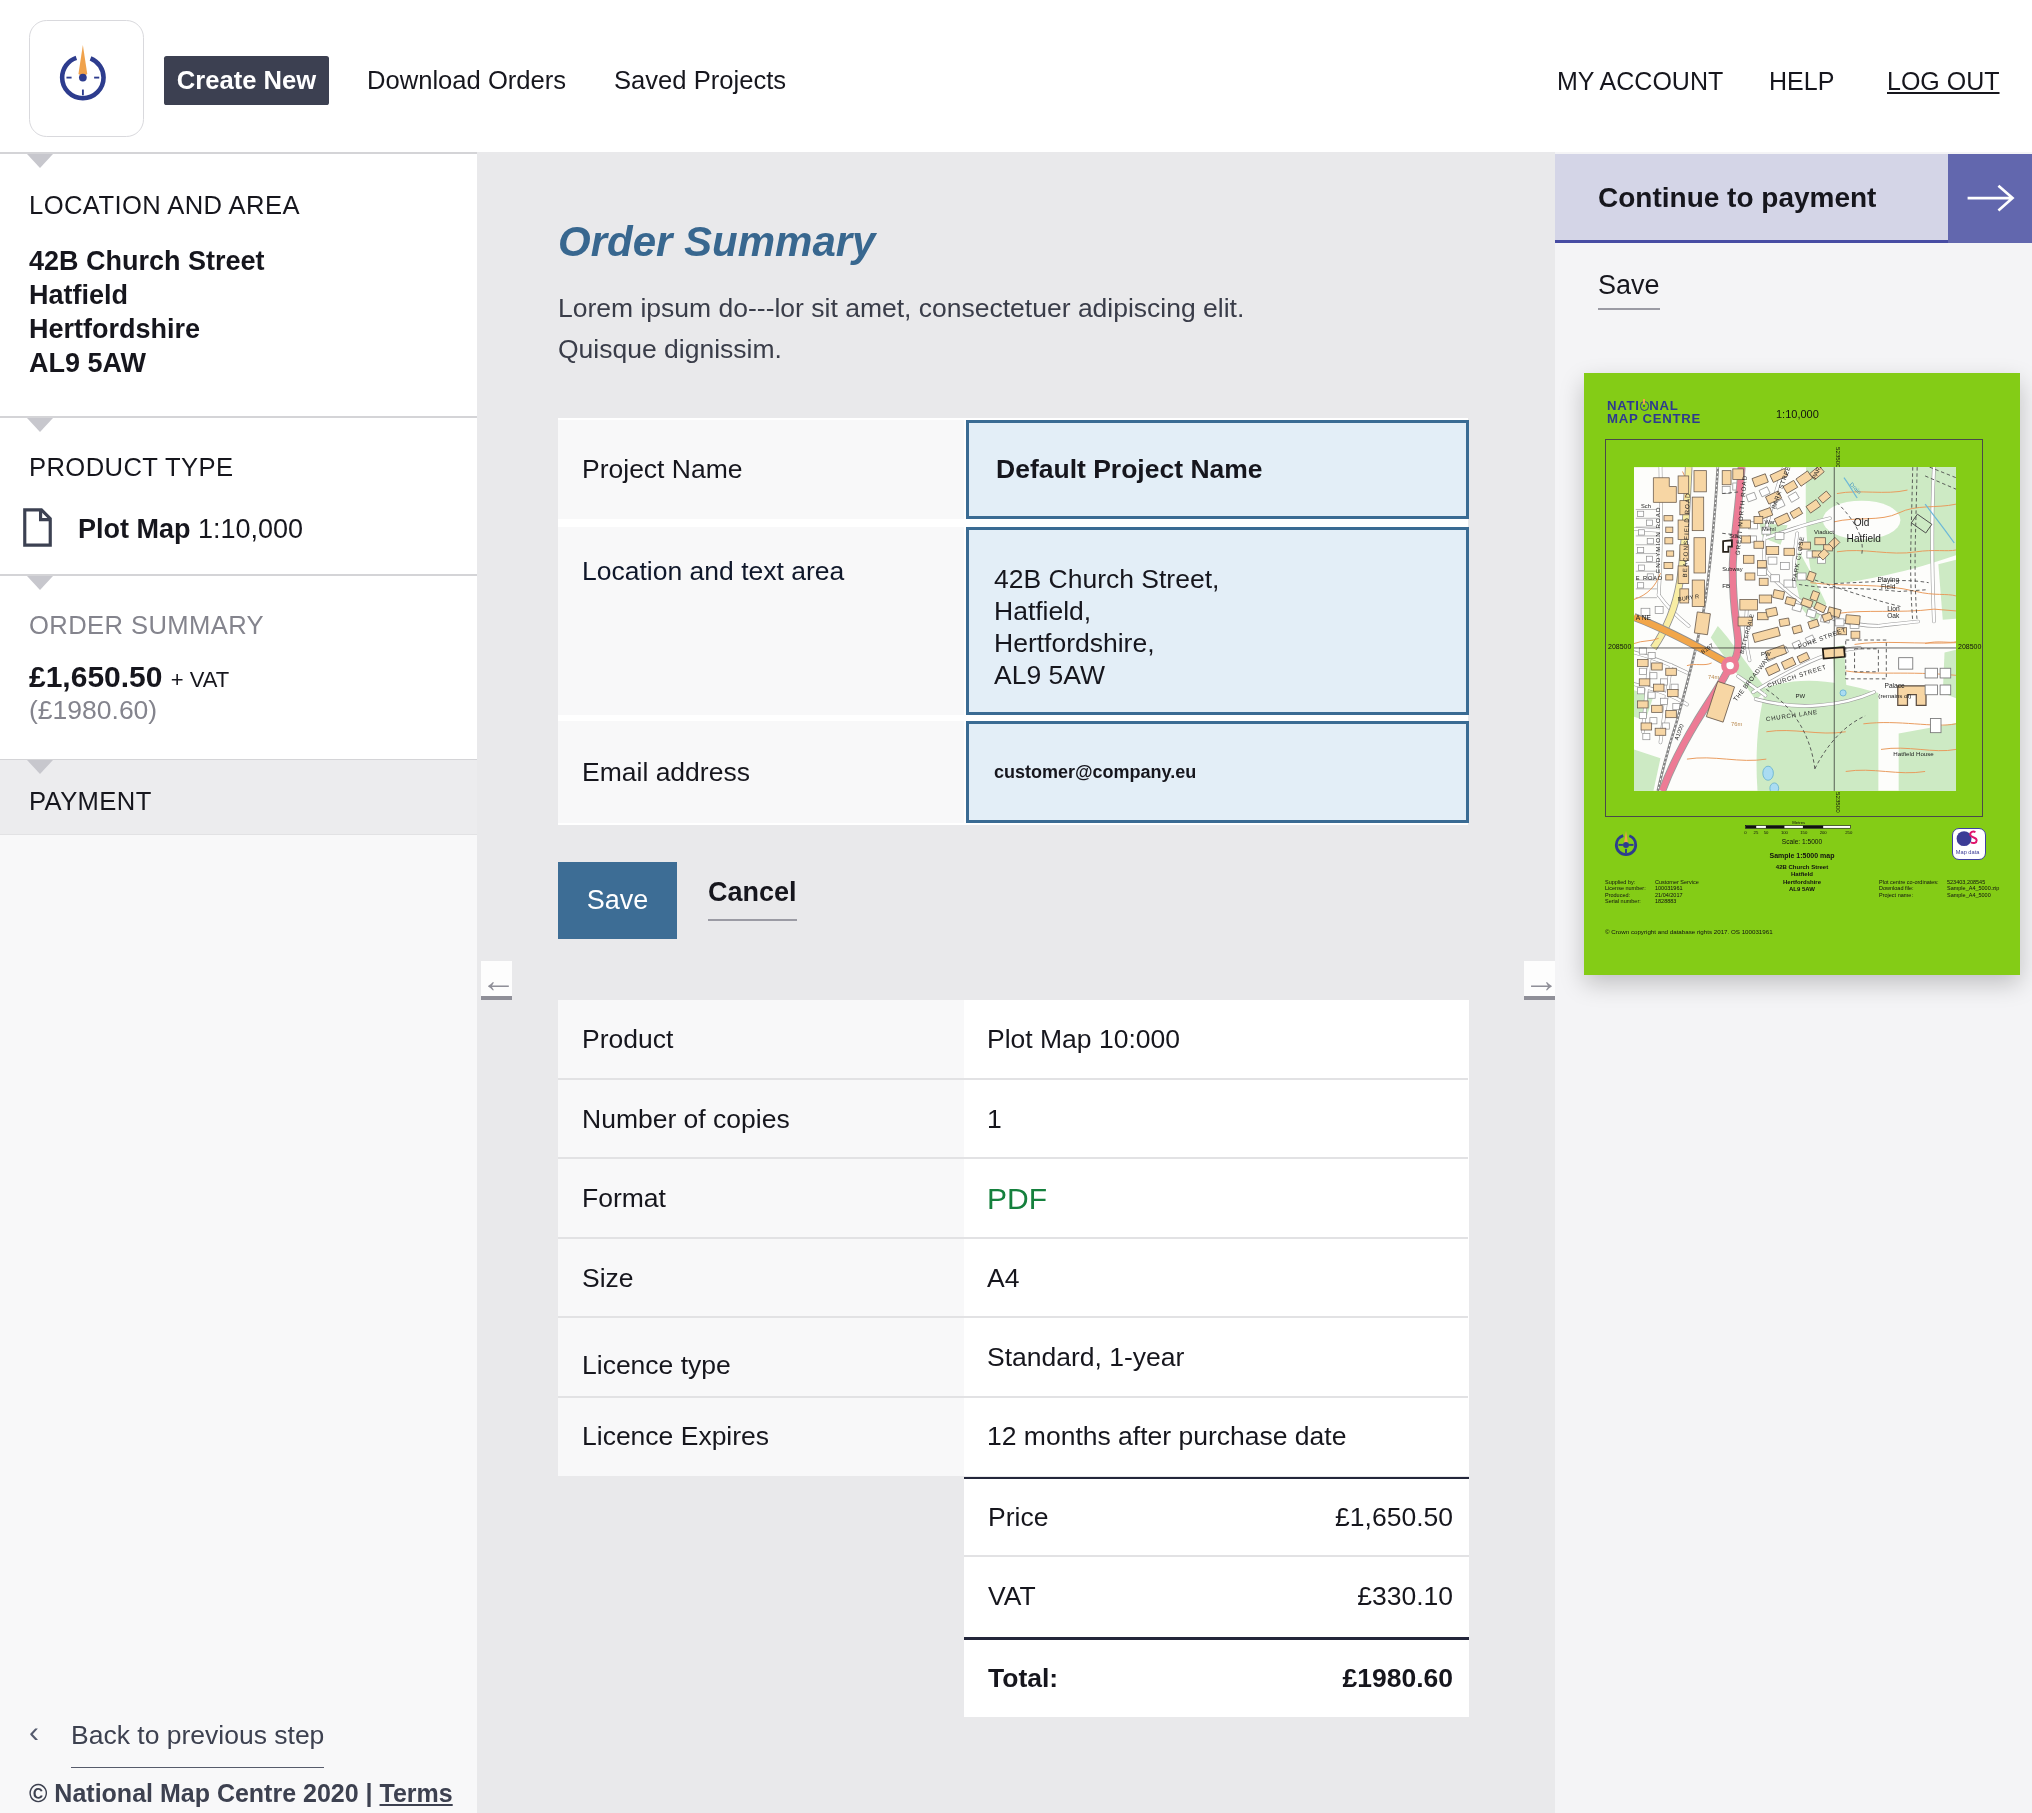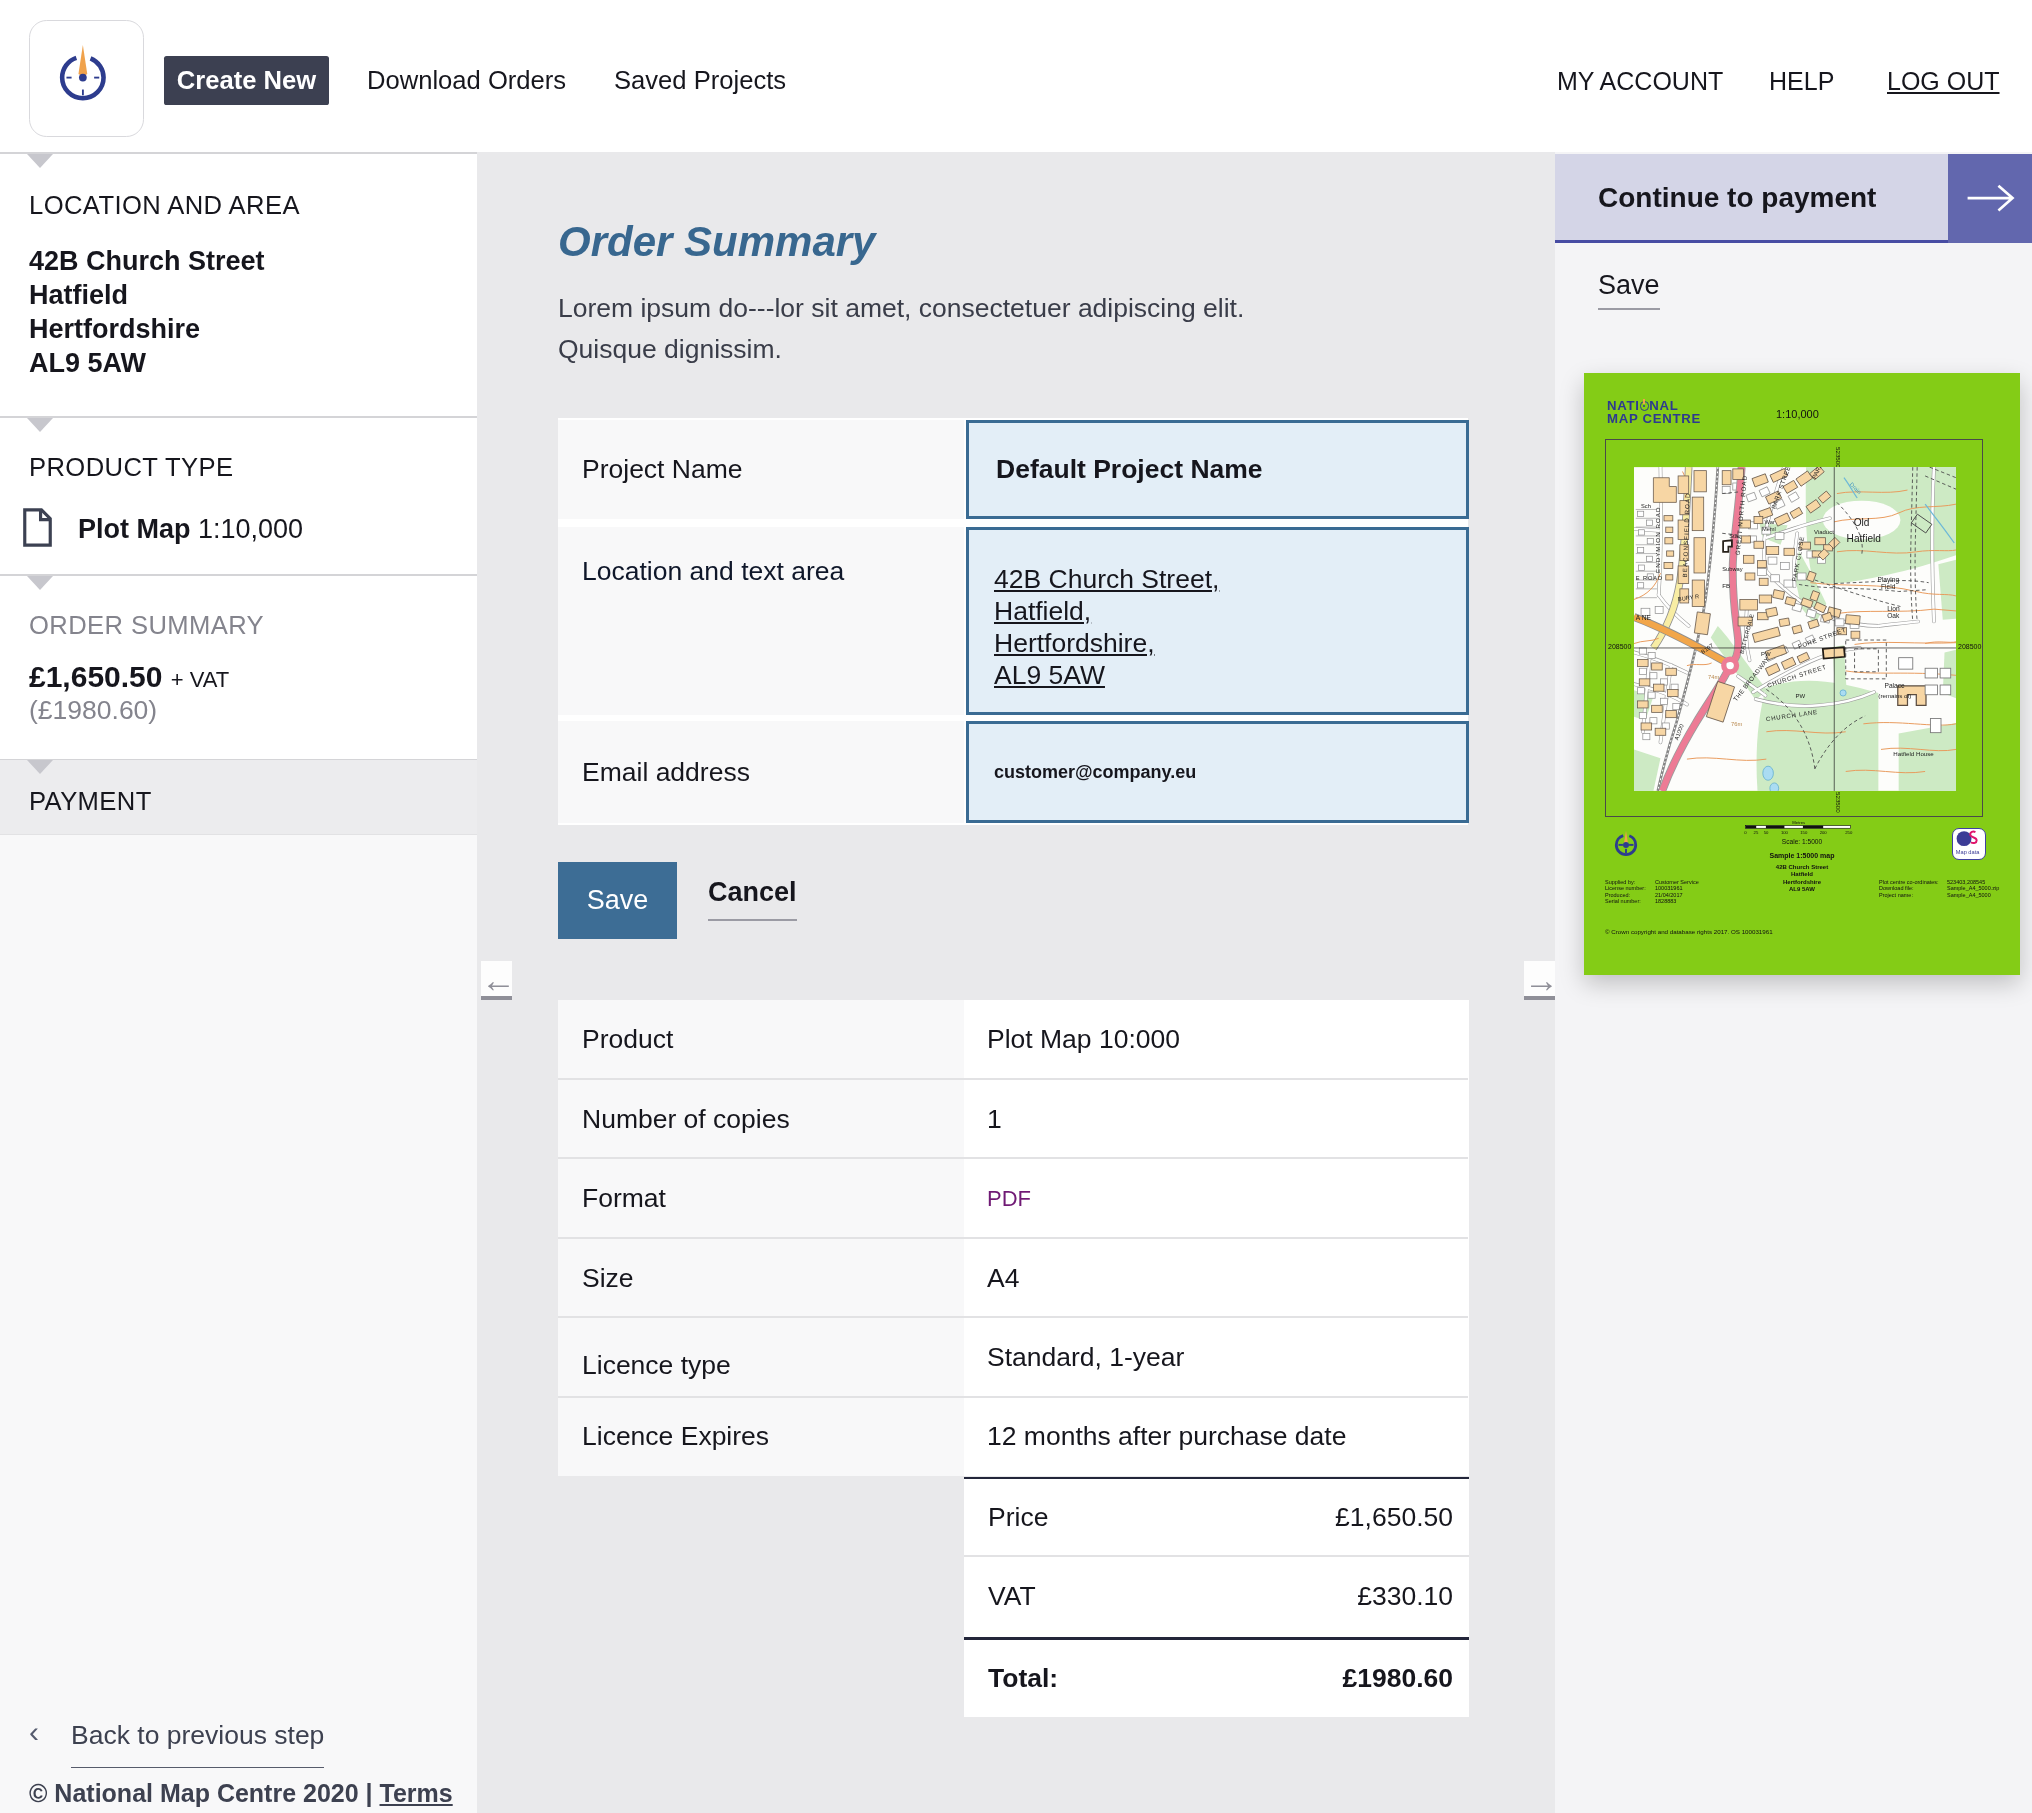--- a/index.html
+++ b/index.html
@@ -77,21 +77,21 @@
 
 <div class="abs" style="left:558px; top:418px; width:910px; height:407px; background:#ffffff;"></div>
 <div class="abs" style="left:558px; top:420px; width:406px; height:99px; background:#f8f8f9;"></div>
 <div class="abs" style="left:582px; top:420px; height:99px; line-height:99px; font-size:26.5px; color:#16161d;">Project Name</div>
 <div class="abs" style="left:966px; top:420px; width:503px; height:99px; background:#e3eef7; border:3.5px solid #3a6b93;"></div>
 <div class="abs" style="left:996px; top:420px; height:99px; line-height:99px; font-size:26.5px; font-weight:bold; color:#16161d;">Default Project Name</div>
 
 <div class="abs" style="left:558px; top:527px; width:406px; height:188px; background:#f8f8f9;"></div>
 <div class="abs" style="left:582px; top:556px; font-size:26.5px; color:#0f172a;">Location and text area</div>
 <div class="abs" style="left:966px; top:527px; width:503px; height:188px; background:#e3eef7; border:3.5px solid #3a6b93;"></div>
-<div class="abs" style="left:994px; top:563px; font-size:26.5px; color:#16161d; line-height:32px;text-decoration:underline;">42B Church Street,<br>Hatfield,<br>Hertfordshire,<br>AL9 5AW</div>
+<div class="abs" style="left:994px; top:563px; font-size:26.5px; color:#16161d; line-height:32px;">42B Church Street,<br>Hatfield,<br>Hertfordshire,<br>AL9 5AW</div>
 
 <div class="abs" style="left:558px; top:721px; width:406px; height:102px; background:#f8f8f9;"></div>
 <div class="abs" style="left:582px; top:721px; height:102px; line-height:102px; font-size:26.5px; color:#16161d;">Email address</div>
 <div class="abs" style="left:966px; top:721px; width:503px; height:102px; background:#e3eef7; border:3.5px solid #3a6b93;"></div>
 <div class="abs" style="left:994px; top:721px; height:102px; line-height:102px; font-size:18px; font-weight:bold; color:#16161d;text-align:center;">customer@company.eu</div>
 
 <div class="abs" style="left:558px; top:862px; width:119px; height:77px; background:#3d6d95; color:#fff; font-size:27px; line-height:77px; text-align:center;">Save</div>
 <div class="abs" style="left:708px; top:877px; font-size:27px; font-weight:bold; color:#16161d; border-bottom:2.6px solid #9b9ba4; padding-bottom:10.6px;">Cancel</div>
 
 <div class="abs" style="left:481px; top:961px; width:31px; height:39px; background:#fdfdfd; border-bottom:4.4px solid #8f8f98; color:#8f8f98; font-size:35px; line-height:37px; text-align:center;">←</div>
@@ -102,21 +102,21 @@
 <div class="abs" style="left:558px; top:1078px; width:910px; height:1.8px; background:#e2e2e4;"></div>
 <div class="abs" style="left:558px; top:1157px; width:910px; height:1.8px; background:#e2e2e4;"></div>
 <div class="abs" style="left:558px; top:1237px; width:910px; height:1.8px; background:#e2e2e4;"></div>
 <div class="abs" style="left:558px; top:1316px; width:910px; height:1.8px; background:#e2e2e4;"></div>
 <div class="abs" style="left:558px; top:1396px; width:910px; height:1.8px; background:#e2e2e4;"></div>
 <div class="abs" style="left:582px; top:1000px; height:79px; line-height:79px; font-size:26.5px; color:#16161d;">Product</div>
 <div class="abs" style="left:987px; top:1000px; height:79px; line-height:79px; font-size:26.5px; color:#16161d;">Plot Map 10:000</div>
 <div class="abs" style="left:582px; top:1080px; height:79px; line-height:79px; font-size:26.5px; color:#16161d;">Number of copies</div>
 <div class="abs" style="left:987px; top:1080px; height:79px; line-height:79px; font-size:26.5px; color:#16161d;">1</div>
 <div class="abs" style="left:582px; top:1159px; height:79px; line-height:79px; font-size:26.5px; color:#16161d;">Format</div>
-<div class="abs" style="left:987px; top:1159px; height:59px; line-height:79px; font-size:22px; color:#701a75;">PDF</div>
+<div class="abs" style="left:987px; top:1159px; height:59px; line-height:79px; font-size:30px; color:#15803d;">PDF</div>
 <div class="abs" style="left:582px; top:1239px; height:79px; line-height:79px; font-size:26.5px; color:#16161d;">Size</div>
 <div class="abs" style="left:987px; top:1239px; height:79px; line-height:79px; font-size:26.5px; color:#16161d;">A4</div>
 <div class="abs" style="left:582px; top:1318px; height:79px; line-height:79px; font-size:26.5px; color:#16161d;margin-top:8px;">Licence type</div>
 <div class="abs" style="left:987px; top:1318px; height:79px; line-height:79px; font-size:26.5px; color:#16161d;">Standard, 1-year</div>
 <div class="abs" style="left:582px; top:1397px; height:79px; line-height:79px; font-size:26.5px; color:#16161d;">Licence Expires</div>
 <div class="abs" style="left:987px; top:1397px; height:79px; line-height:79px; font-size:26.5px; color:#16161d;">12 months after purchase date</div>
 
 <div class="abs" style="left:964px; top:1477px; width:505px; height:240px; background:#ffffff; border-top:2.6px solid #23263a;"></div>
 <div class="abs" style="left:964px; top:1555px; width:505px; height:1.8px; background:#e2e2e4;"></div>
 <div class="abs" style="left:964px; top:1637px; width:505px; height:2.6px; background:#23263a;"></div>

